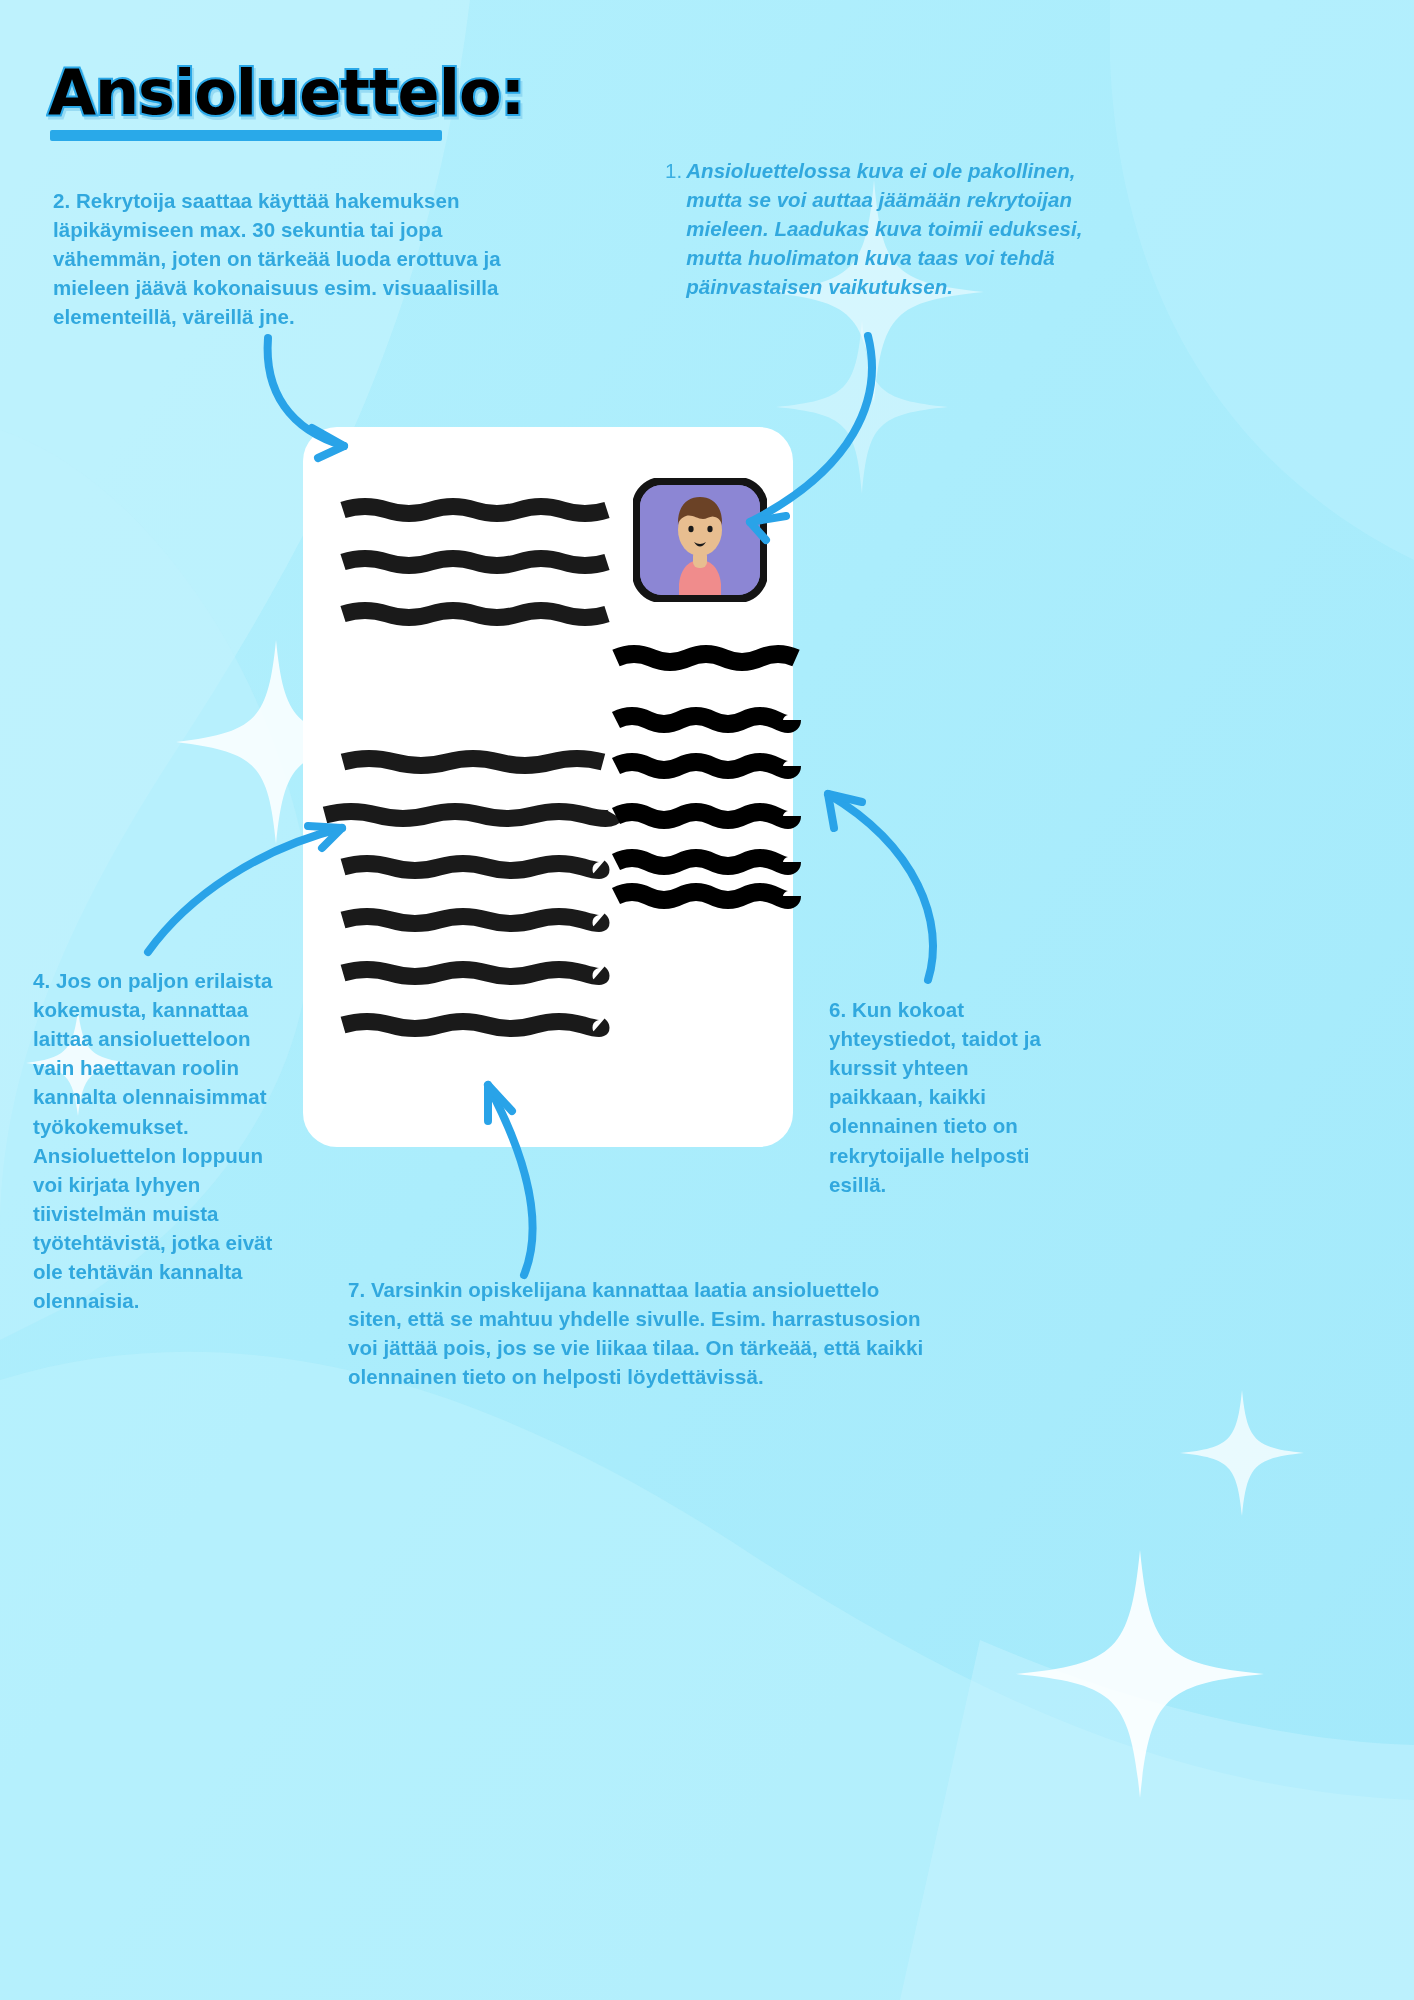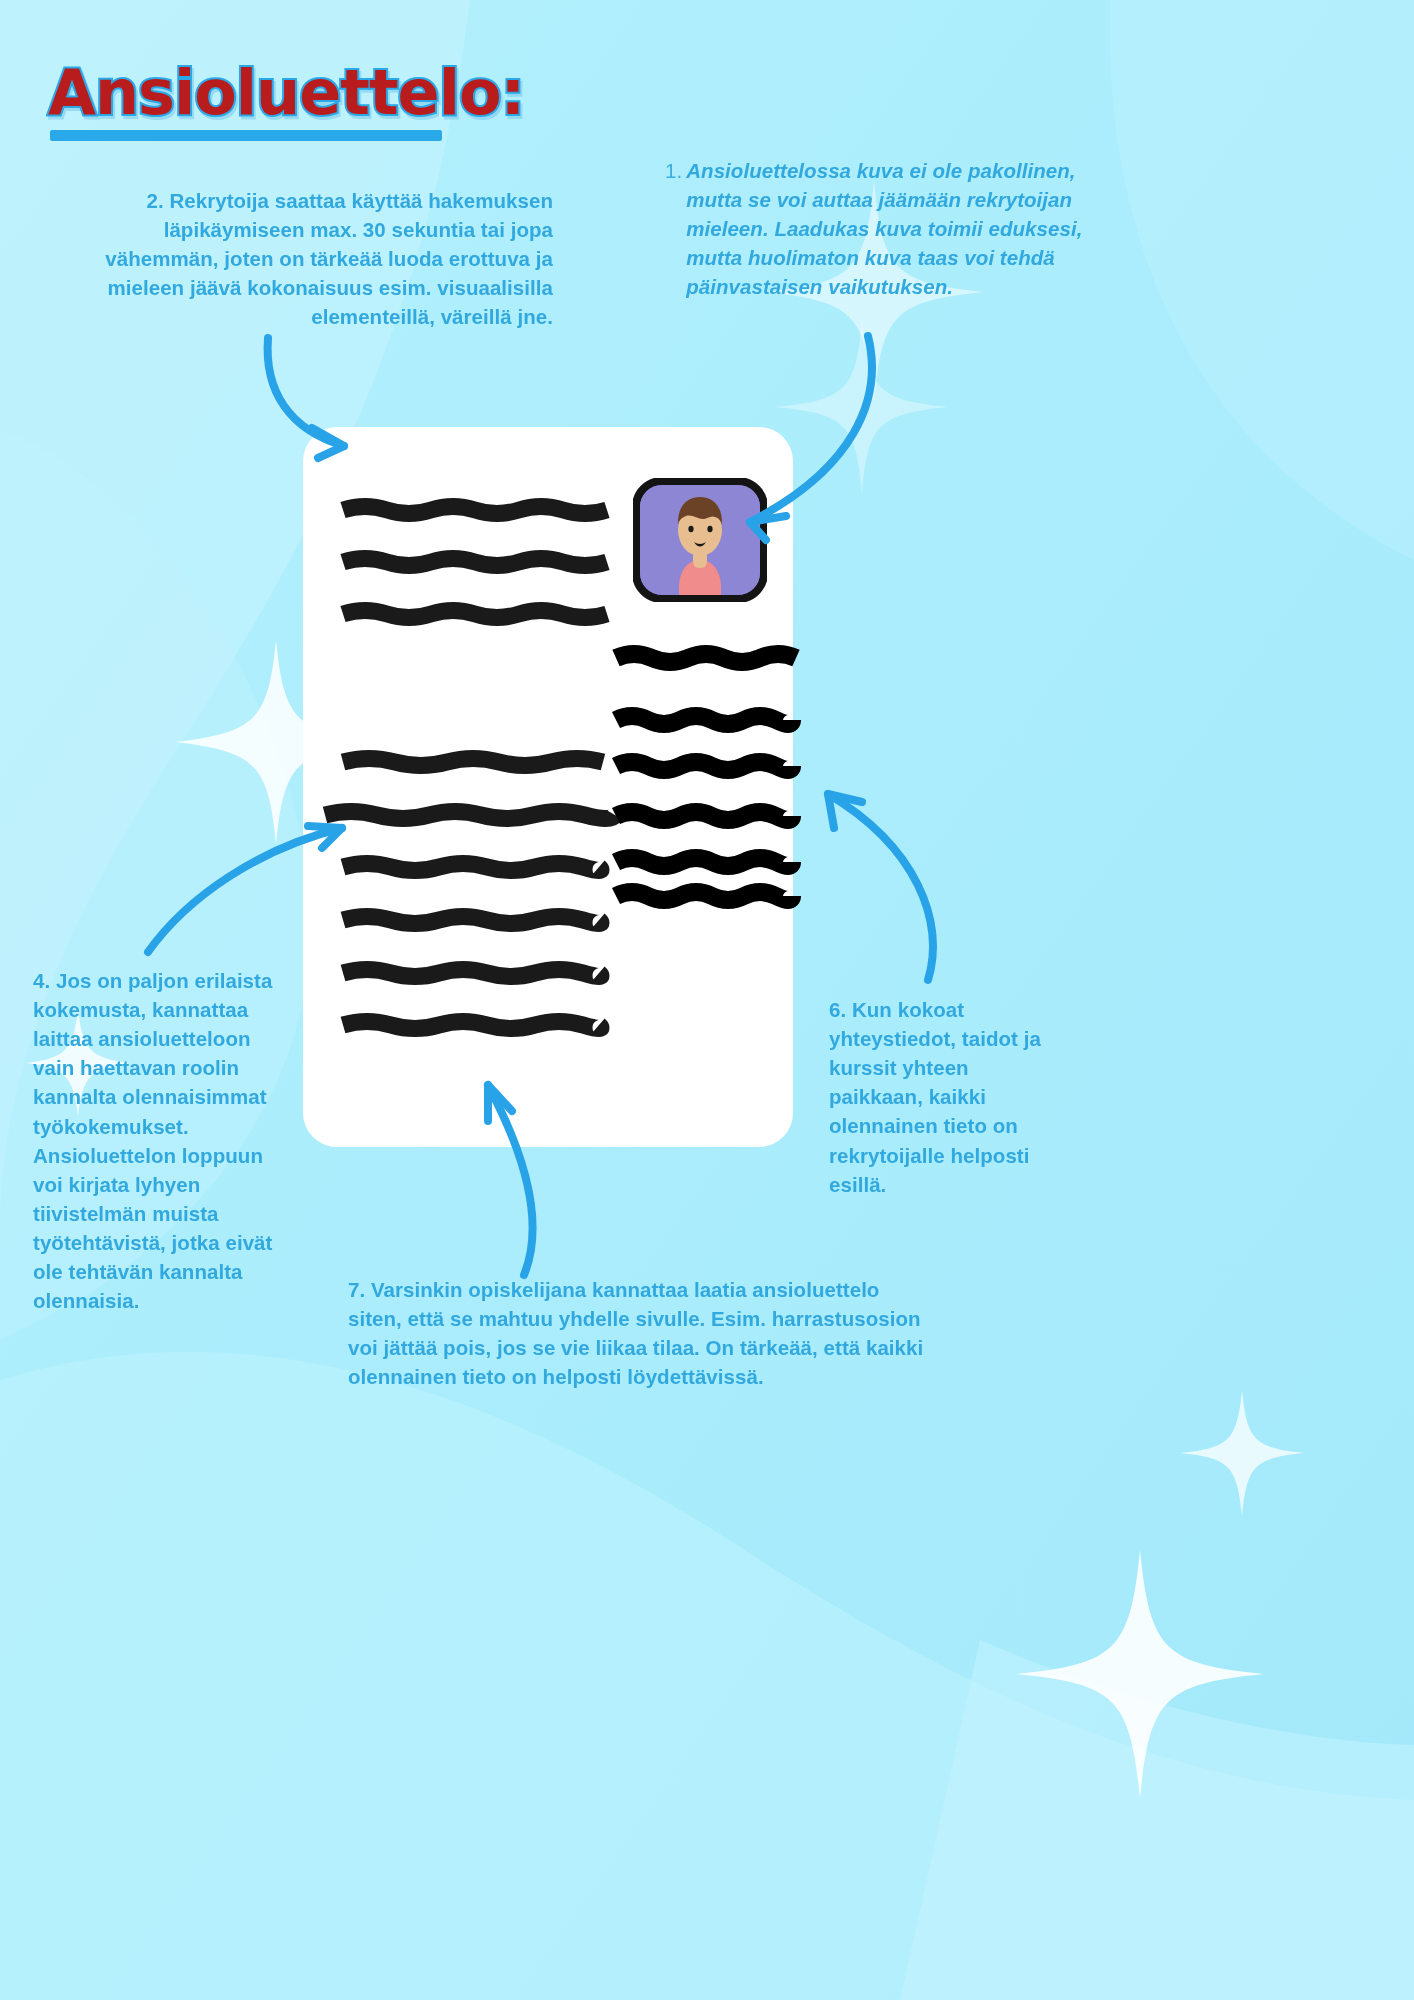--- a/index.html
+++ b/index.html
@@ -16,42 +16,42 @@
 
   
   .title-wrap{
     position:absolute;left:40px;top:62px;width:560px;
   }
   .title-text{
     font-family:"DejaVu Sans", sans-serif;
     font-size:62px;
     font-weight:700;
     letter-spacing:-1px;
-    color:#b91c1c;
+    color:#000000;
     -webkit-text-stroke:4px #2AA8E8;
     paint-order:stroke fill;
     line-height:1;
     margin:0 0 0 8px;
     filter:drop-shadow(2px 3px 0 rgba(120,200,235,.55));
   }
   .title-underline{
     width:392px;height:11px;background:#29A9E9;
     margin-top:6px;margin-left:10px;border-radius:2px;
   }
 
   
   .note{
     position:absolute;
     color:#31A8DE;
     font-weight:700;
     font-size:20.5px;
     line-height:1.42;
     letter-spacing:.05px;
   }
-  #note2{left:53px;top:186px;width:500px;text-align:right;}
+  #note2{left:53px;top:186px;width:500px;}
   #note1{left:665px;top:156px;width:420px;display:flex;gap:4px;}
   #note1 .num{font-weight:400;color:#3BAFE2;flex:0 0 auto;font-size:20.5px;}
   #note1 .body{flex:1 1 auto;font-style:italic;}
   #note3a{left:33px;top:966px;width:258px;}
   #note4{left:829px;top:995px;width:232px;}
   #note3b{left:348px;top:1275px;width:590px;}
 
   
   #card{
     position:absolute;left:303px;top:427px;

